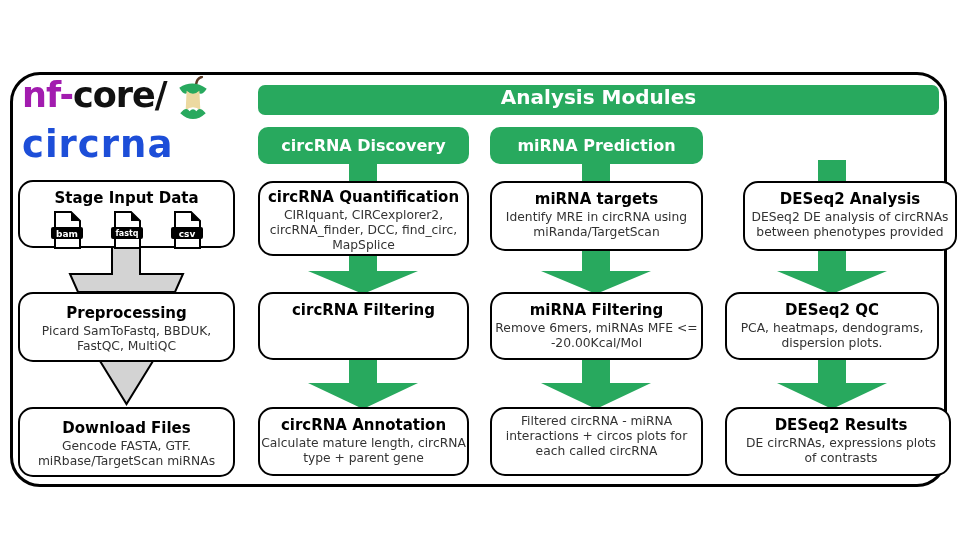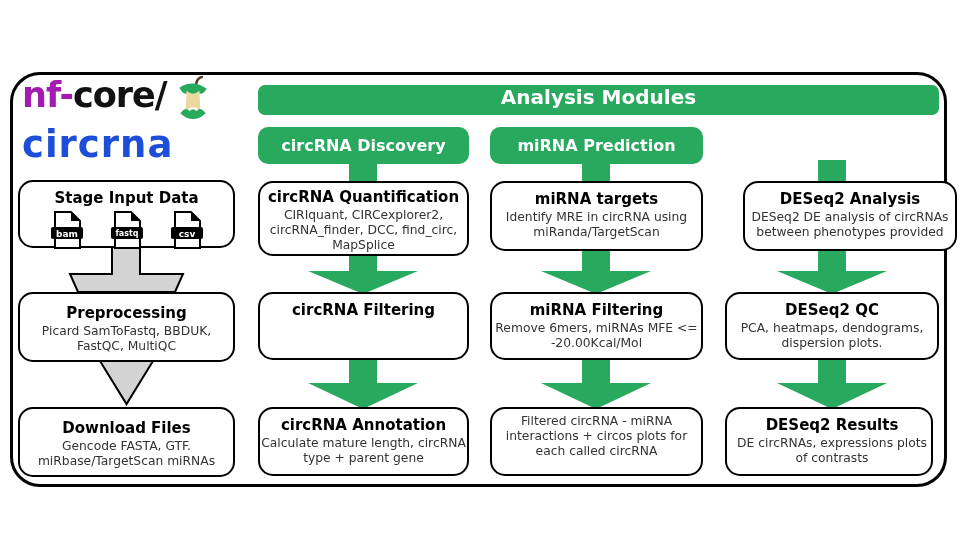--- a/index.html
+++ b/index.html
@@ -149,19 +149,19 @@
   <div class="box" style="left:743px;top:181px;width:214px;height:70px;">
     <div class="box-title">DESeq2 Analysis</div>
     <div class="box-body">DESeq2 DE analysis of circRNAs
 between phenotypes provided</div>
   </div>
   <div class="box" style="left:725px;top:292px;width:214px;height:68px;">
     <div class="box-title">DESeq2 QC</div>
     <div class="box-body">PCA, heatmaps, dendograms,
 dispersion plots.</div>
   </div>
-  <div class="box" style="left:725px;top:407px;width:208px;height:69px;padding-left:6px;">
+  <div class="box" style="left:725px;top:407px;width:226px;height:69px;padding-left:6px;">
     <div class="box-title">DESeq2 Results</div>
     <div class="box-body">DE circRNAs, expressions plots
 of contrasts</div>
   </div>
 
 </div>
 
 </body></html>

